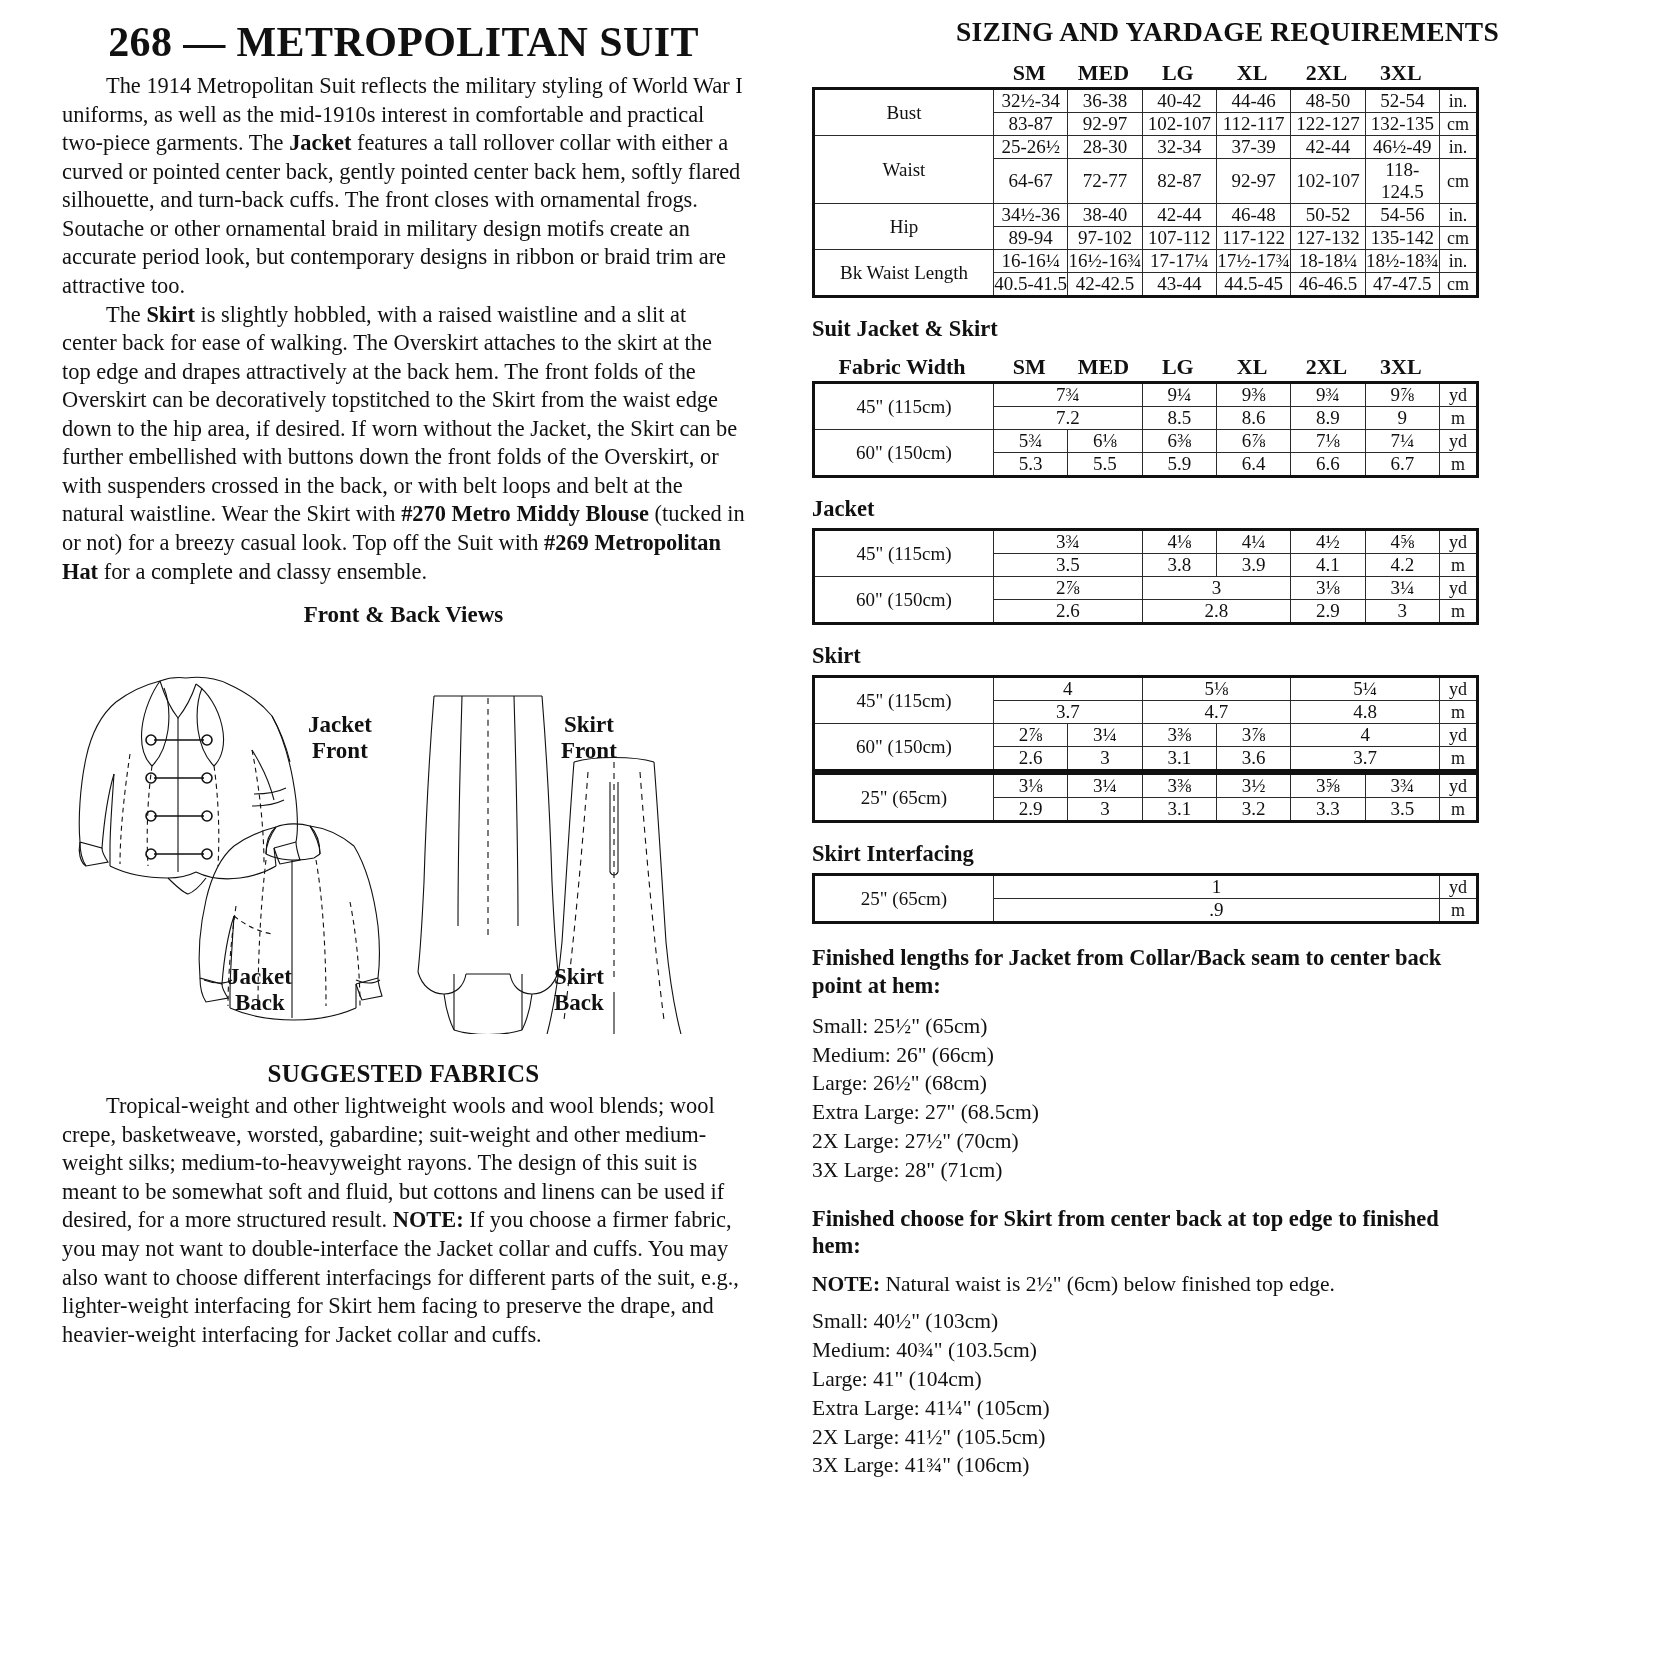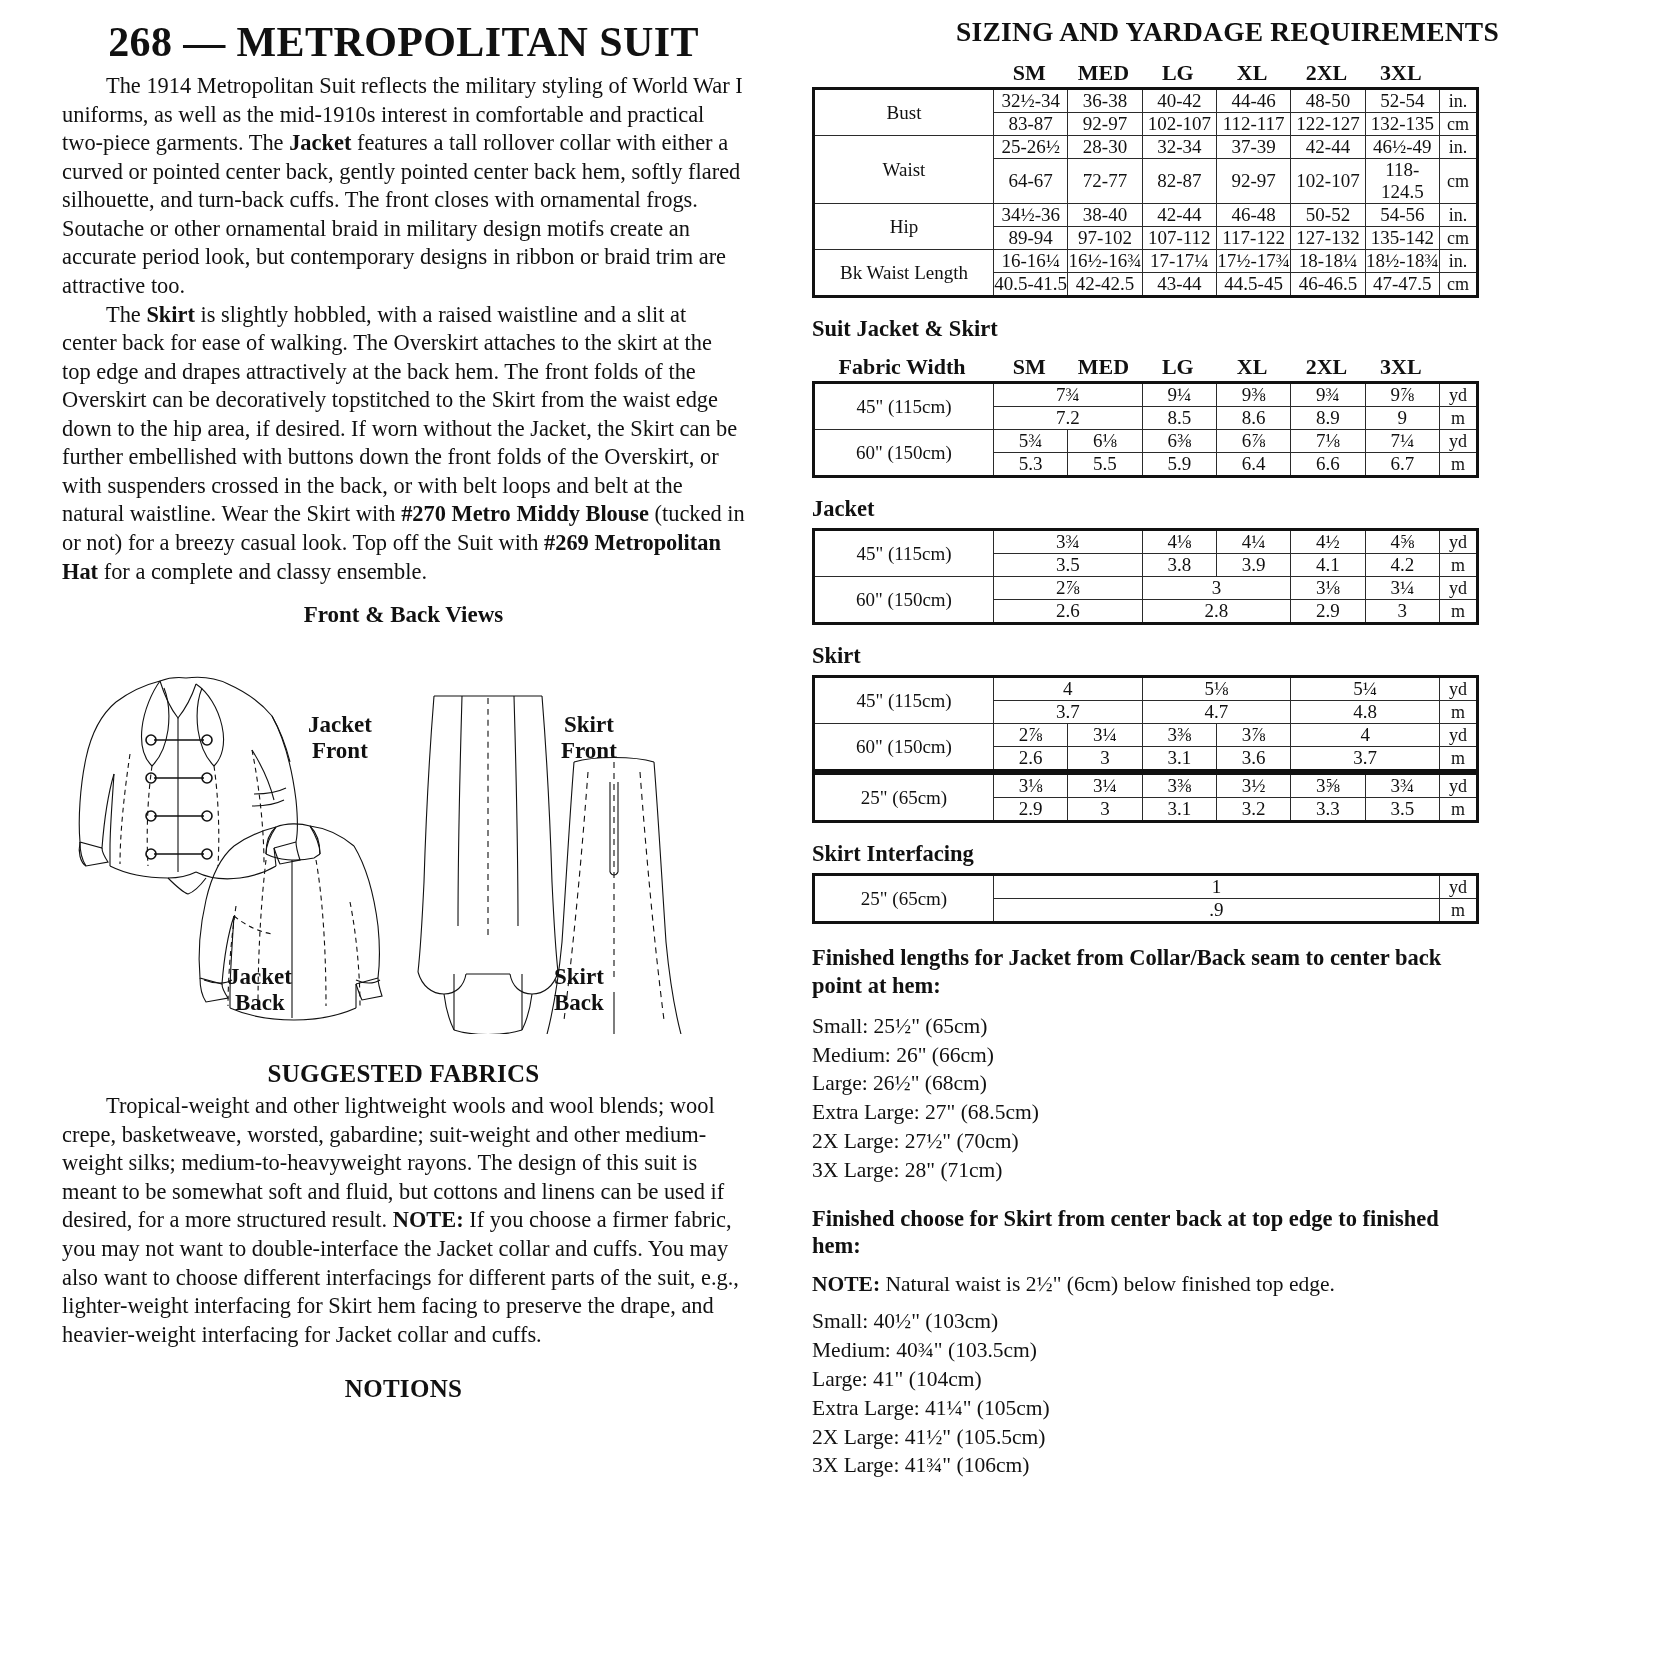--- a/index.html
+++ b/index.html
@@ -226,21 +226,20 @@
         </div>
       <div class="ilabel" style="left:498px;top:330px;" id="lbl-sb">
           <div>Skirt</div>
           <div>Back</div>
         </div>
     </div>
 
     <h2 class="sec">SUGGESTED FABRICS</h2>
     <p class="body" id="pfab">Tropical-weight and other lightweight wools and wool blends; wool crepe, basketweave, worsted, gabardine; suit-weight and other medium-weight silks; medium-to-heavyweight rayons. The design of this suit is meant to be somewhat soft and fluid, but cottons and linens can be used if desired, for a more structured result. <b>NOTE:</b> If you choose a firmer fabric, you may not want to double-interface the Jacket collar and cuffs. You may also want to choose different interfacings for different parts of the suit, e.g., lighter-weight interfacing for Skirt hem facing to preserve the drape, and heavier-weight interfacing for Jacket collar and cuffs.</p>
 
-    <h2 class="sec">NOTIONS</h2>
   </div>
 
   <div class="col-right">
 
     <h2 class="rtitle">SIZING AND YARDAGE REQUIREMENTS</h2>
 
     <div class="colhdr" id="hdr-sizing">
         <div style="width:180px"></div>
         <div style="width:74.33333333333333px">SM</div>
         <div style="width:74.33333333333333px">MED</div>

